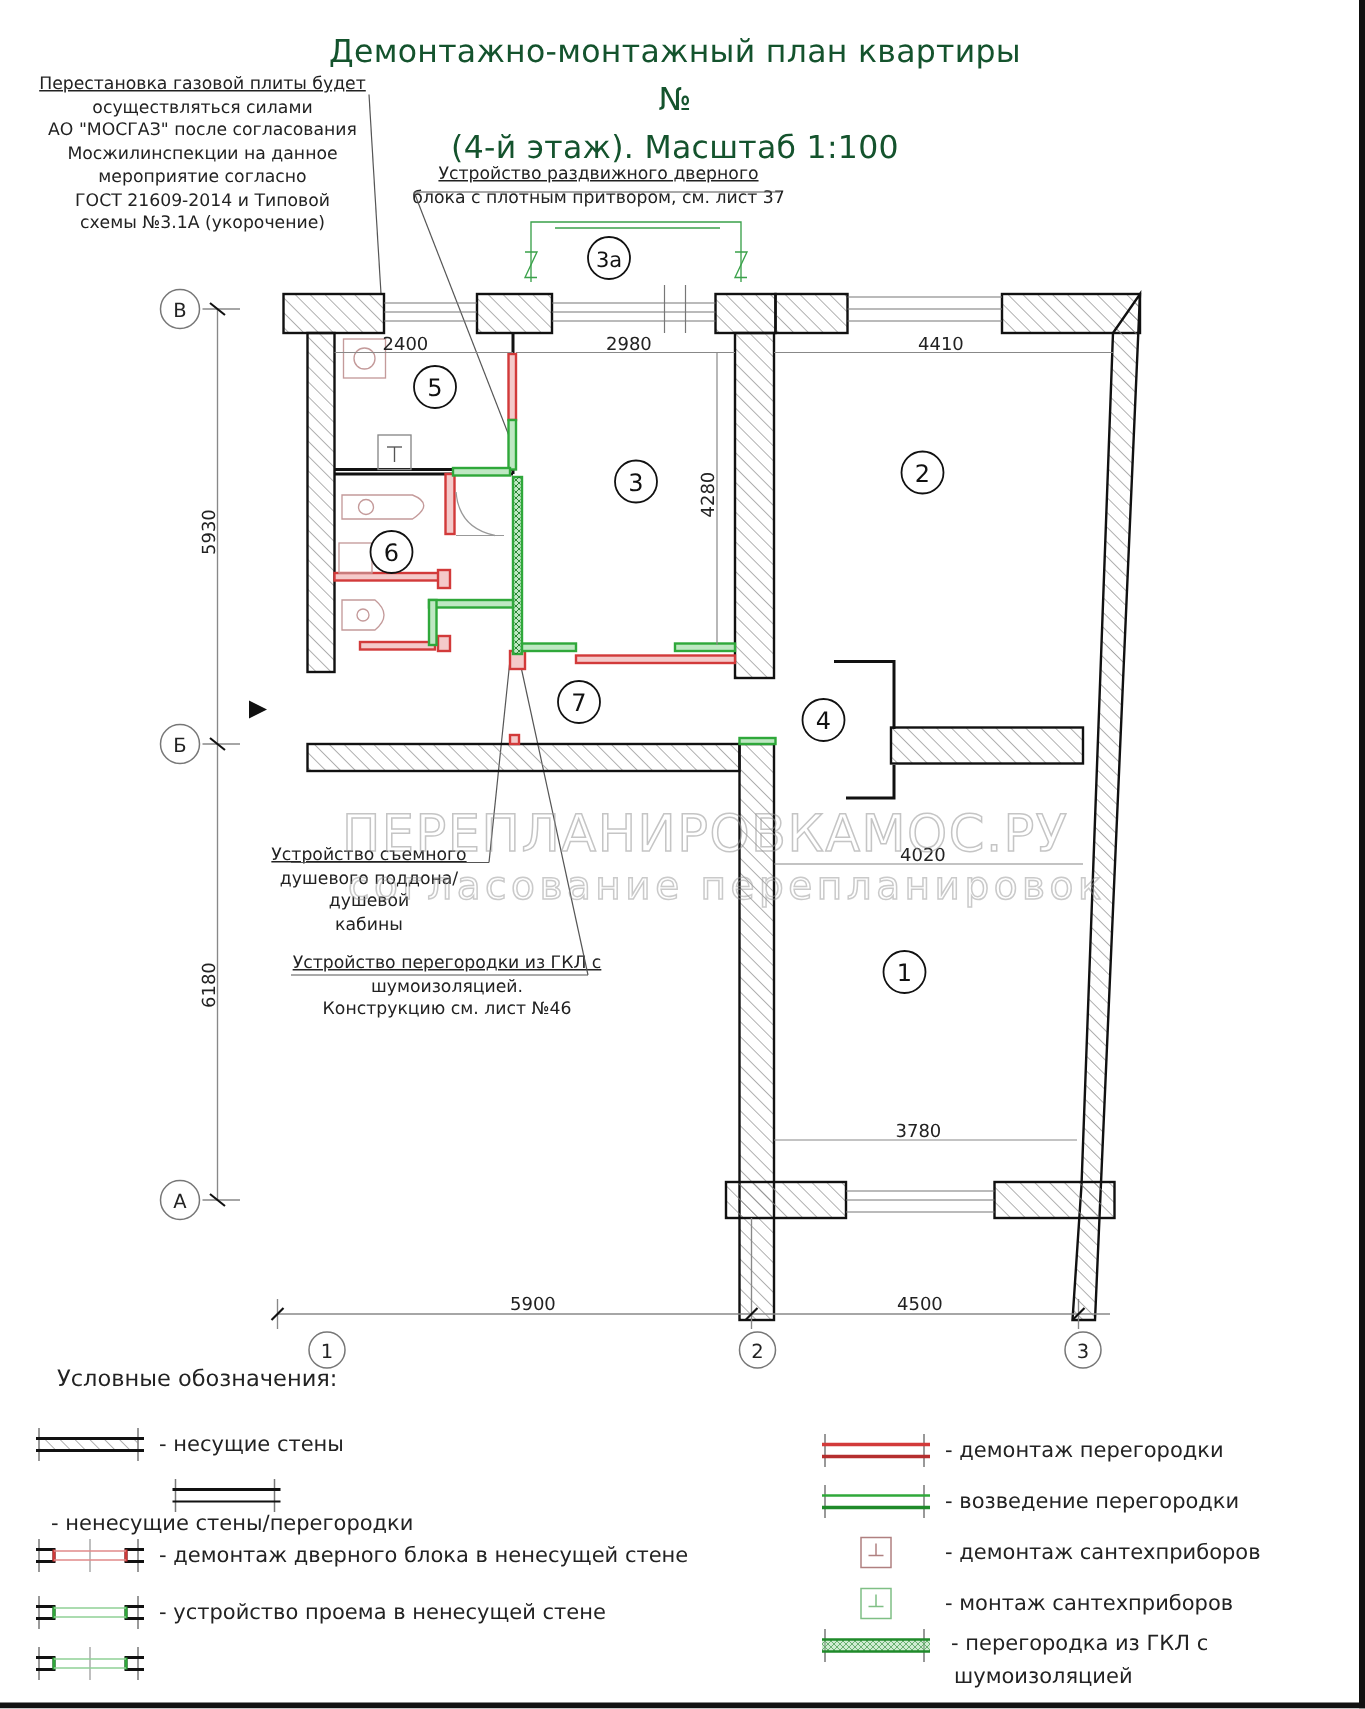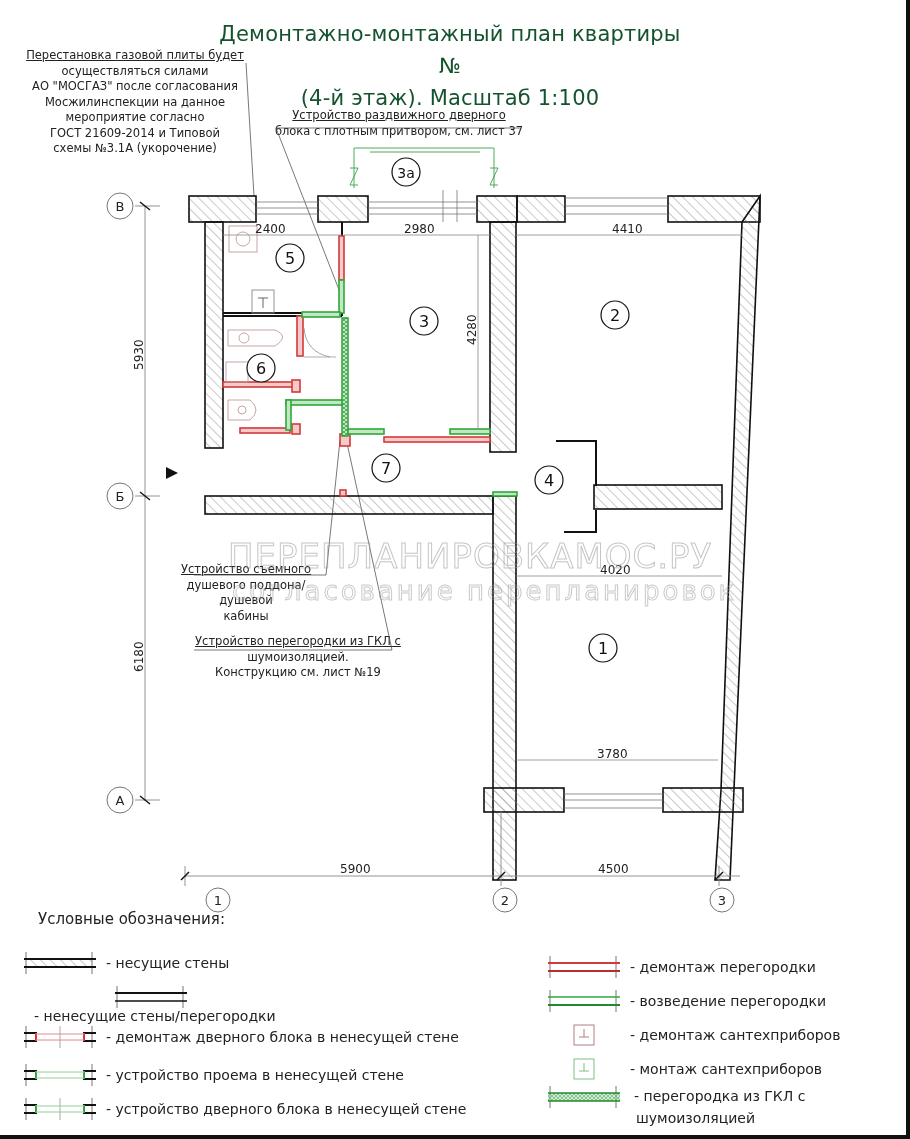--- a/index.html
+++ b/index.html
@@ -53,21 +53,21 @@
 
 <div class="note" style="left:166px; top:562px; width:160px;">
   <div class="u">Устройство съемного</div>
   <div>душевого поддона/душевой</div>
   <div>кабины</div>
 </div>
 
 <div class="note" style="left:188px; top:634px; width:220px;">
   <div class="u">Устройство перегородки из ГКЛ с</div>
   <div>шумоизоляцией.</div>
-  <div>Конструкцию см. лист №19</div>
+  <div>Конструкцию см. лист №46</div>
 </div>
 
 <svg class="plan" width="910" height="1139">
   <defs>
     <pattern id="hatch" patternUnits="userSpaceOnUse" width="7" height="7" patternTransform="rotate(-45)">
       <line x1="0" y1="0" x2="0" y2="7" stroke="#8a8a8a" stroke-width="0.9"></line>
     </pattern>
     <pattern id="xhatch" patternUnits="userSpaceOnUse" width="4" height="4">
       <path d="M0,0 L4,4 M4,0 L0,4" stroke="#1c7a25" stroke-width="0.6"></path>
     </pattern>
@@ -326,21 +326,20 @@
     <line x1="4" y1="0" x2="4" y2="22" stroke="#777"></line>
       <line x1="70" y1="0" x2="70" y2="22" stroke="#777"></line>
     <line x1="38" y1="0" x2="38" y2="22" stroke="#aaa"></line>
     <polyline points="2,7 14,7 14,15 2,15" fill="none" stroke="#111" stroke-width="2"></polyline>
     <polyline points="74,7 62,7 62,15 74,15" fill="none" stroke="#111" stroke-width="2"></polyline>
     <line x1="14" y1="7" x2="14" y2="15" stroke="#2fa83a" stroke-width="2"></line>
       <line x1="62" y1="7" x2="62" y2="15" stroke="#2fa83a" stroke-width="2"></line>
     <line x1="14" y1="8" x2="62" y2="8" stroke="#8fd096"></line>
       <line x1="14" y1="14" x2="62" y2="14" stroke="#8fd096"></line>
   </svg>
-  <span class="lbl">- устройство дверного блока в ненесущей стене</span>
 </div>
 
 <div class="legend-item legend-right" style="left:546px; top:956px;">
   <svg class="sym" viewBox="0 0 76 22">
     <line x1="4" y1="0" x2="4" y2="22" stroke="#777"></line>
       <line x1="70" y1="0" x2="70" y2="22" stroke="#777"></line>
     <line x1="2" y1="7" x2="74" y2="7" stroke="#d23a3a" stroke-width="2.2"></line>
       <line x1="2" y1="15" x2="74" y2="15" stroke="#b52e2e" stroke-width="2.2"></line>
   </svg>
   <span class="lbl">- демонтаж перегородки</span>

